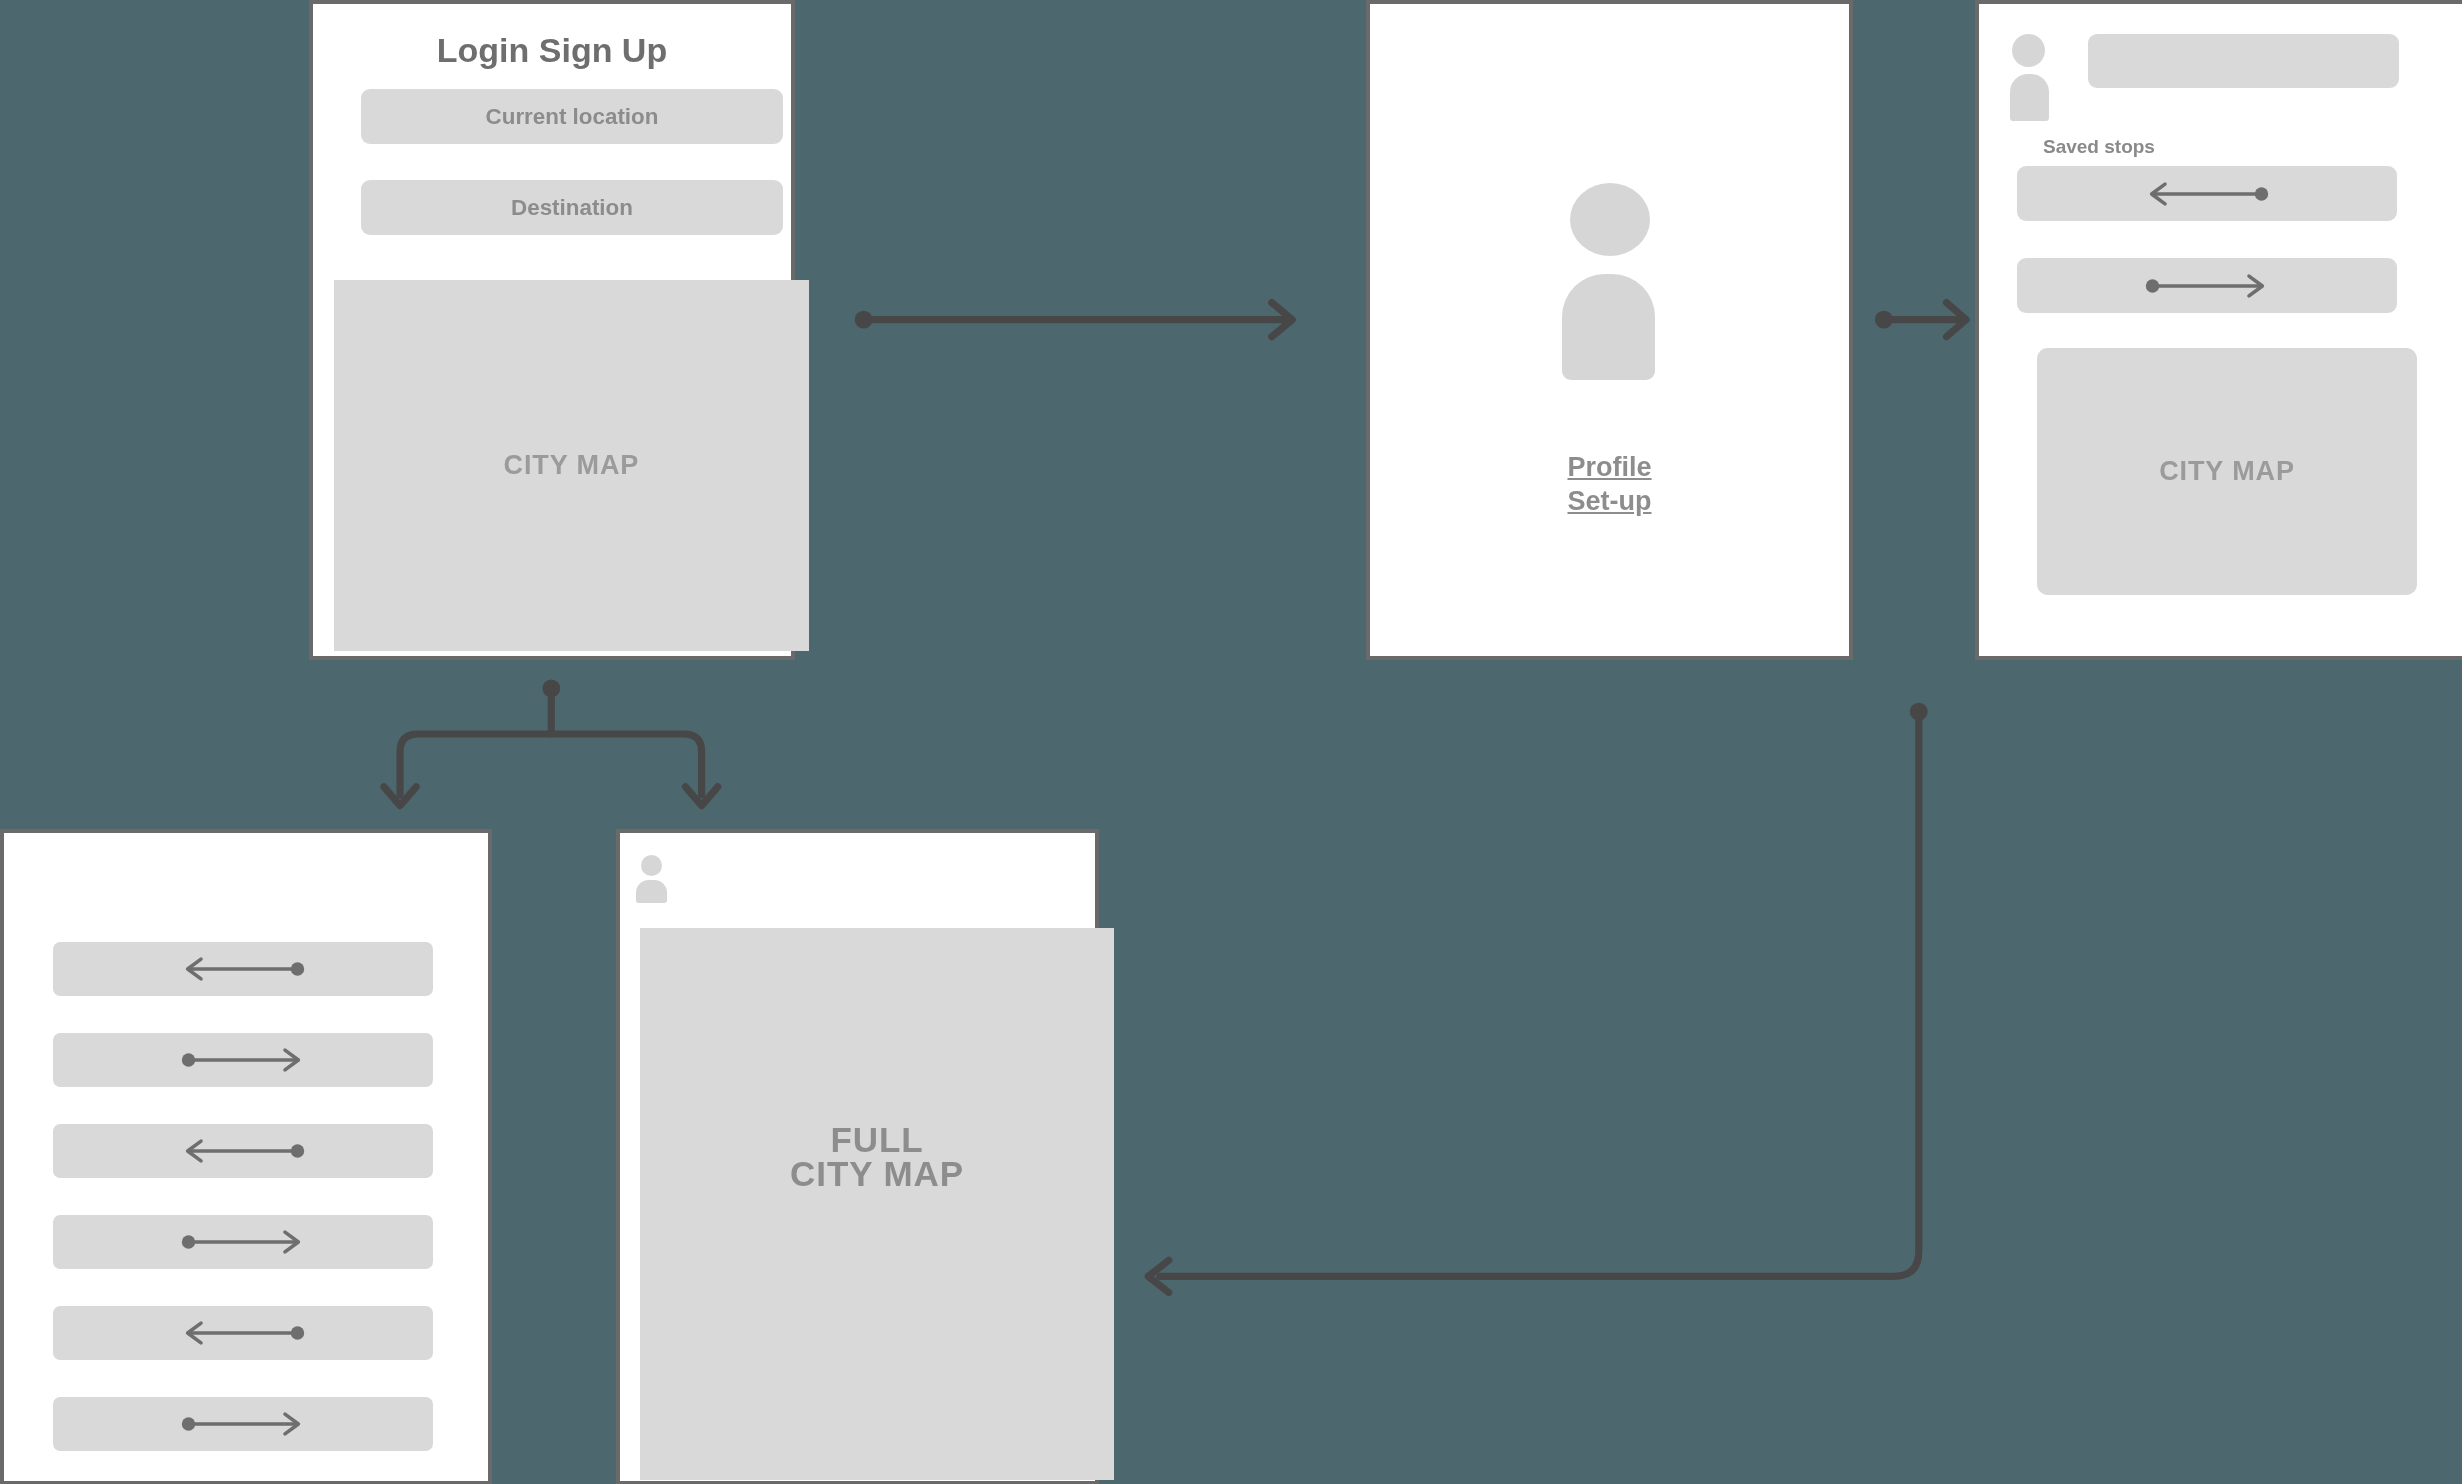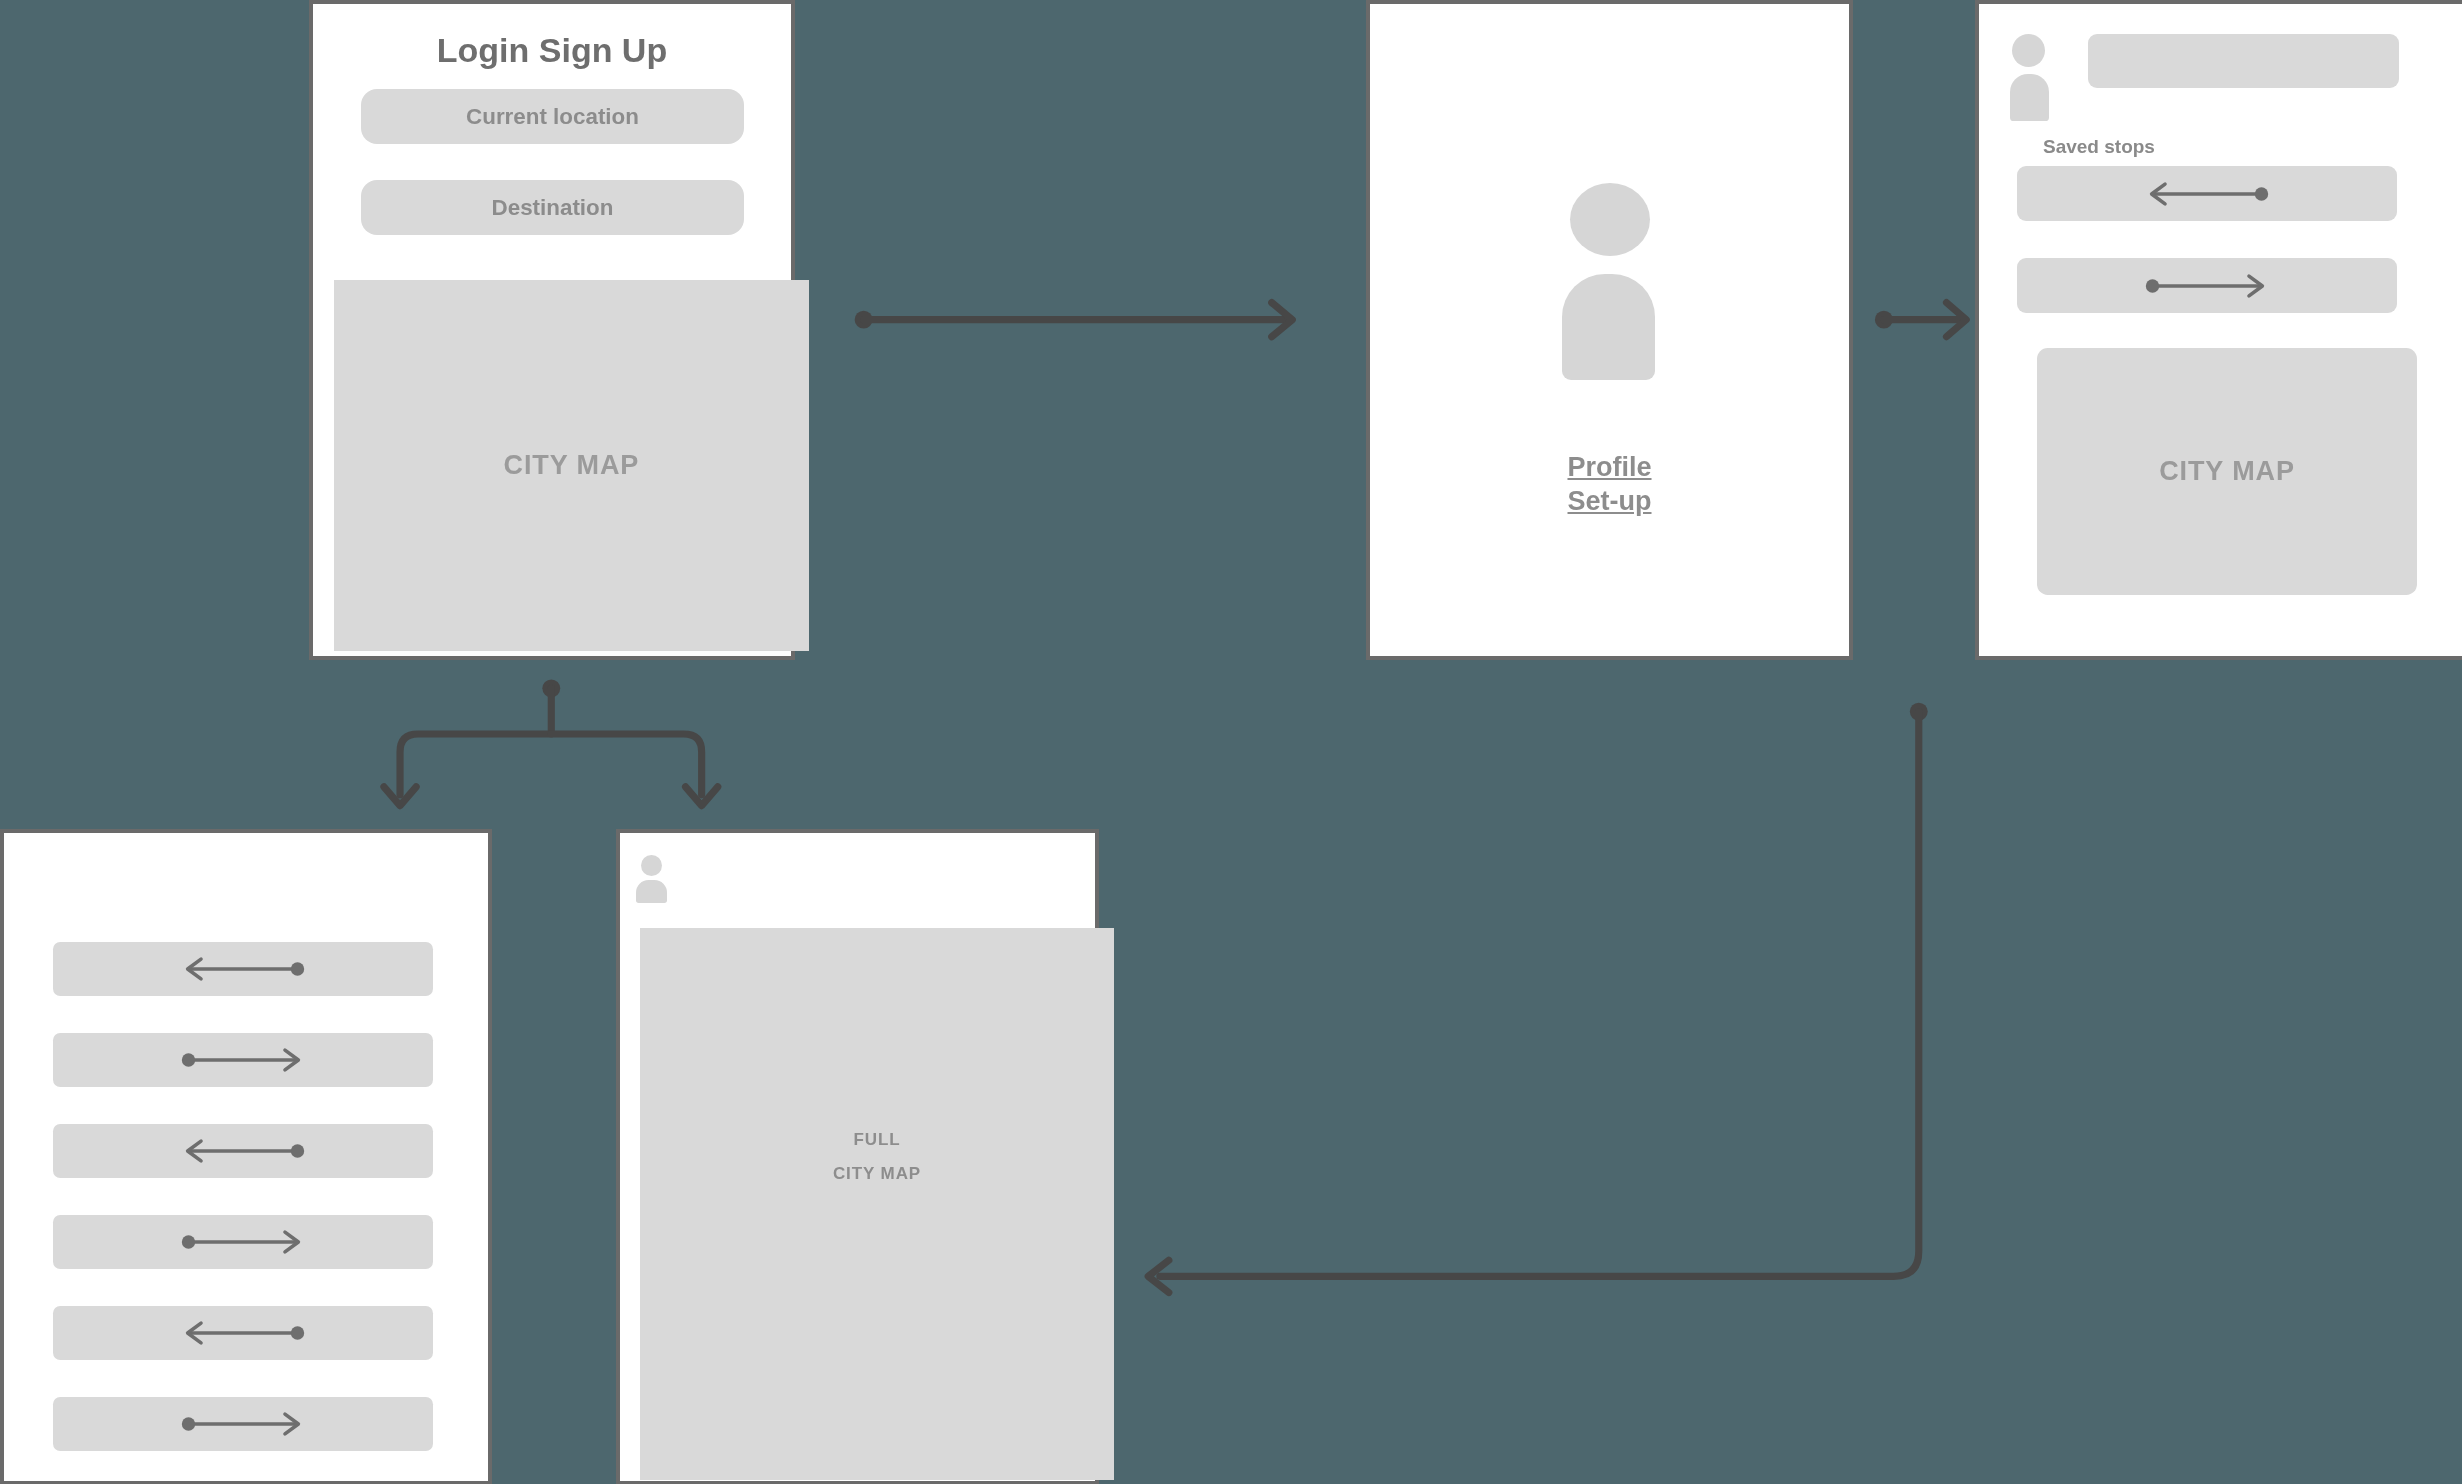--- a/index.html
+++ b/index.html
@@ -49,22 +49,22 @@
   #panel-stops   { left: 0;      top: 829px; width: 492px; height: 656px; }
   #panel-fullmap { left: 616px;  top: 829px; width: 483px; height: 656px; }
 
   
   .login-title {
     position: absolute; left: 0; top: 27px; width: 100%;
     text-align: center;
     font-size: 34px; font-weight: bold; color: var(--c-title-text);
   }
   .field-btn {
-    position: absolute; left: 48px; width: 383px; height: 55px;
-    background: var(--c-placeholder); border-radius: 16px;
+    position: absolute; left: 48px; width: 422px; height: 55px;
+    background: var(--c-placeholder); border-radius: 9px;
     display: flex; align-items: center; justify-content: center;
     font-size: 22.4px; font-weight: bold; color: var(--c-button-text);
   }
   #field-current  { top: 85px; }
   #field-destination { top: 176px; }
   .map-area {
     position: absolute; background: var(--c-placeholder);
     display: flex; align-items: center; justify-content: center;
     text-align: center;
     font-size: 27px; font-weight: bold; color: var(--c-map-text);
@@ -124,21 +124,21 @@
   .bar-arrow .dot { fill: var(--c-bar-arrow); }
   .stop-bar.dir-right .bar-arrow { transform: scaleX(-1); }
 
   
   #stops-list-col { left: 49px; top: 109px; width: 380px; gap: 37px; }
 
   
   #full-map { left: 0; top: 95px; width: 474px; height: 552px; align-items: flex-start; justify-content: center; }
   .fullmap-label {
     margin-top: 195px;
-    line-height: 34px; font-size: 17px; font-weight: bold; color: var(--c-heading-text);
+    line-height: 34px; font-size: 35px; font-weight: bold; color: var(--c-heading-text);
     letter-spacing: 0.9px; text-align: center; width: 100%;
   }
 </style>
 </head>
 <body>
 
 <div id="canvas">
 
   <svg id="connectors" viewBox="0 0 2751 1659" xmlns="http://www.w3.org/2000/svg">
 

